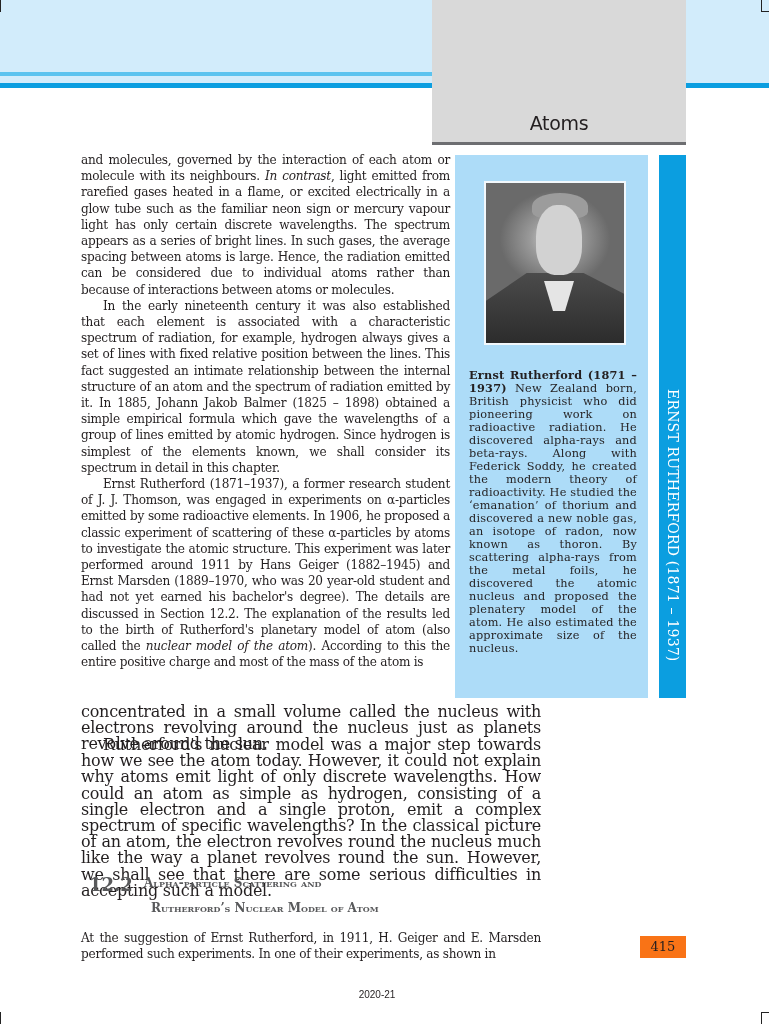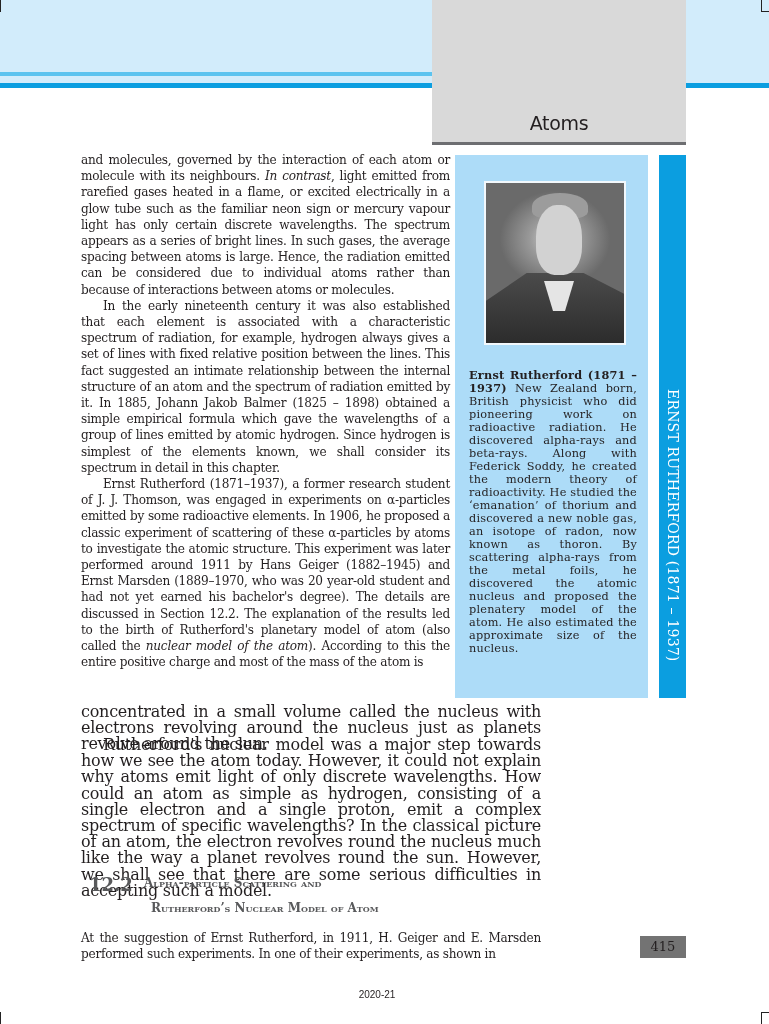--- a/index.html
+++ b/index.html
@@ -36,21 +36,21 @@
   .vertical-label { position: absolute; left: 659px; top: 370px; width: 27px; height: 310px; display: flex; align-items: center; justify-content: center; }
   .vertical-label span { writing-mode: vertical-rl; color: #ffffff; font-family: "DejaVu Serif", serif; font-size: 14px; white-space: nowrap; letter-spacing: 0.2px; }
 
   .section-heading { position: absolute; left: 81px; top: 874px; font-family: "DejaVu Serif", serif; font-weight: bold; color: #58595b; }
   .section-num { position: absolute; left: 0; top: 0; font-size: 18px; margin-left: 8px; }
   .section-line1 { position: absolute; left: 63px; top: 2px; font-size: 12px; font-variant: small-caps; white-space: nowrap; }
   .section-line2 { position: absolute; left: 63px; top: 27px; font-size: 12px; font-variant: small-caps; white-space: nowrap; margin-left: 7px; }
 
   .section-body { position: absolute; left: 81px; top: 930px; width: 460px; font-size: 12.1px; line-height: 16.2px; text-align: justify; letter-spacing: -0.25px; }
 
-  .page-number { position: absolute; left: 640px; top: 936px; width: 46px; height: 22px; background: #737373; text-align: center; font-size: 13px; line-height: 22px; }
+  .page-number { position: absolute; left: 640px; top: 936px; width: 46px; height: 22px; background: #f97316; text-align: center; font-size: 13px; line-height: 22px; }
   .footer-year { position: absolute; left: 0; right: 15px; top: 989px; text-align: center; font-family: "Liberation Sans", sans-serif; font-size: 10px; color: #231f20; }
 </style>
 </head>
 <body>
 
 <div class="header-band"></div>
 <div class="stripe-light"></div>
 <div class="stripe-dark"></div>
 <div class="crop-mark-tl"></div>
 <div class="crop-mark-tr"></div>

